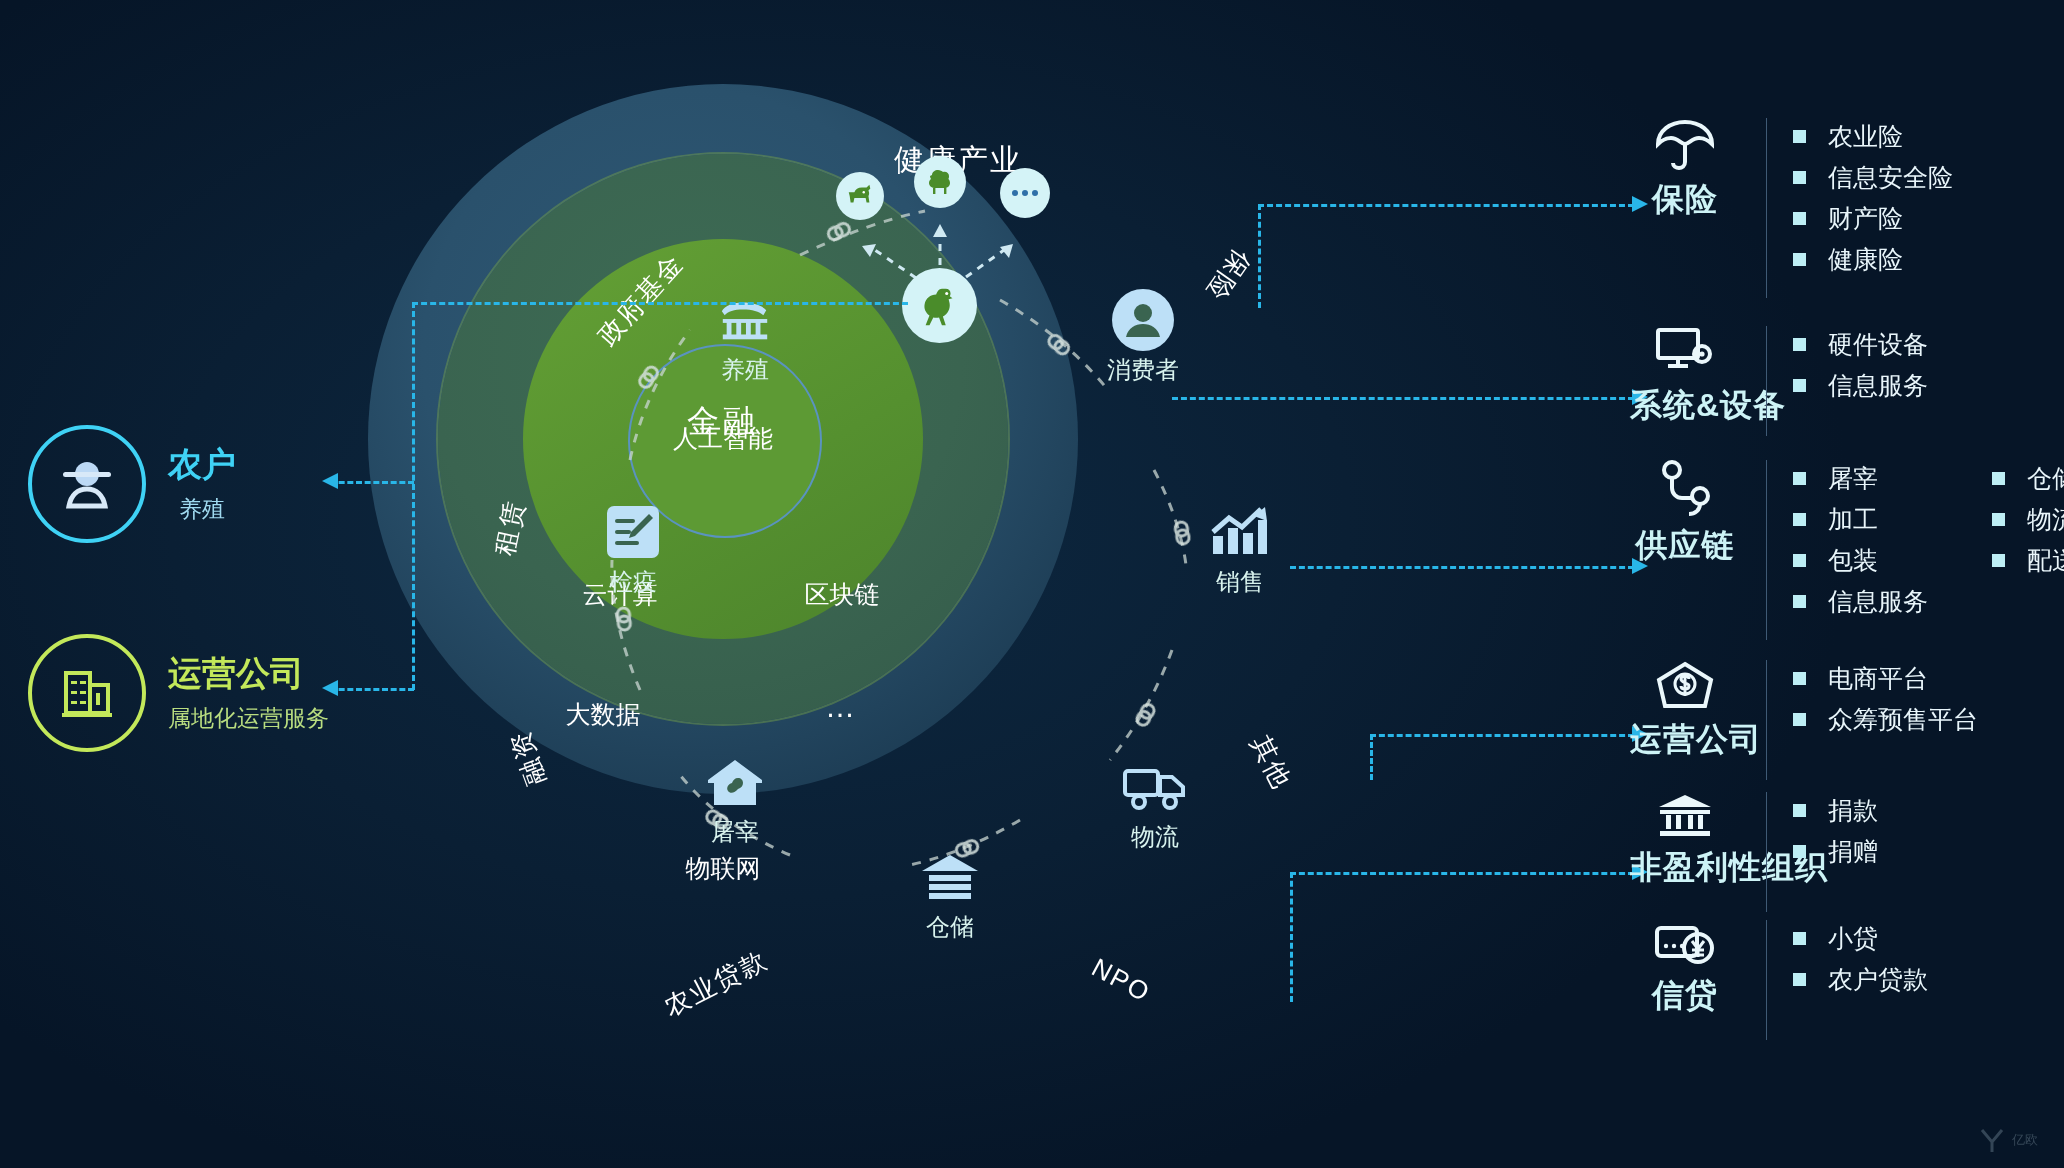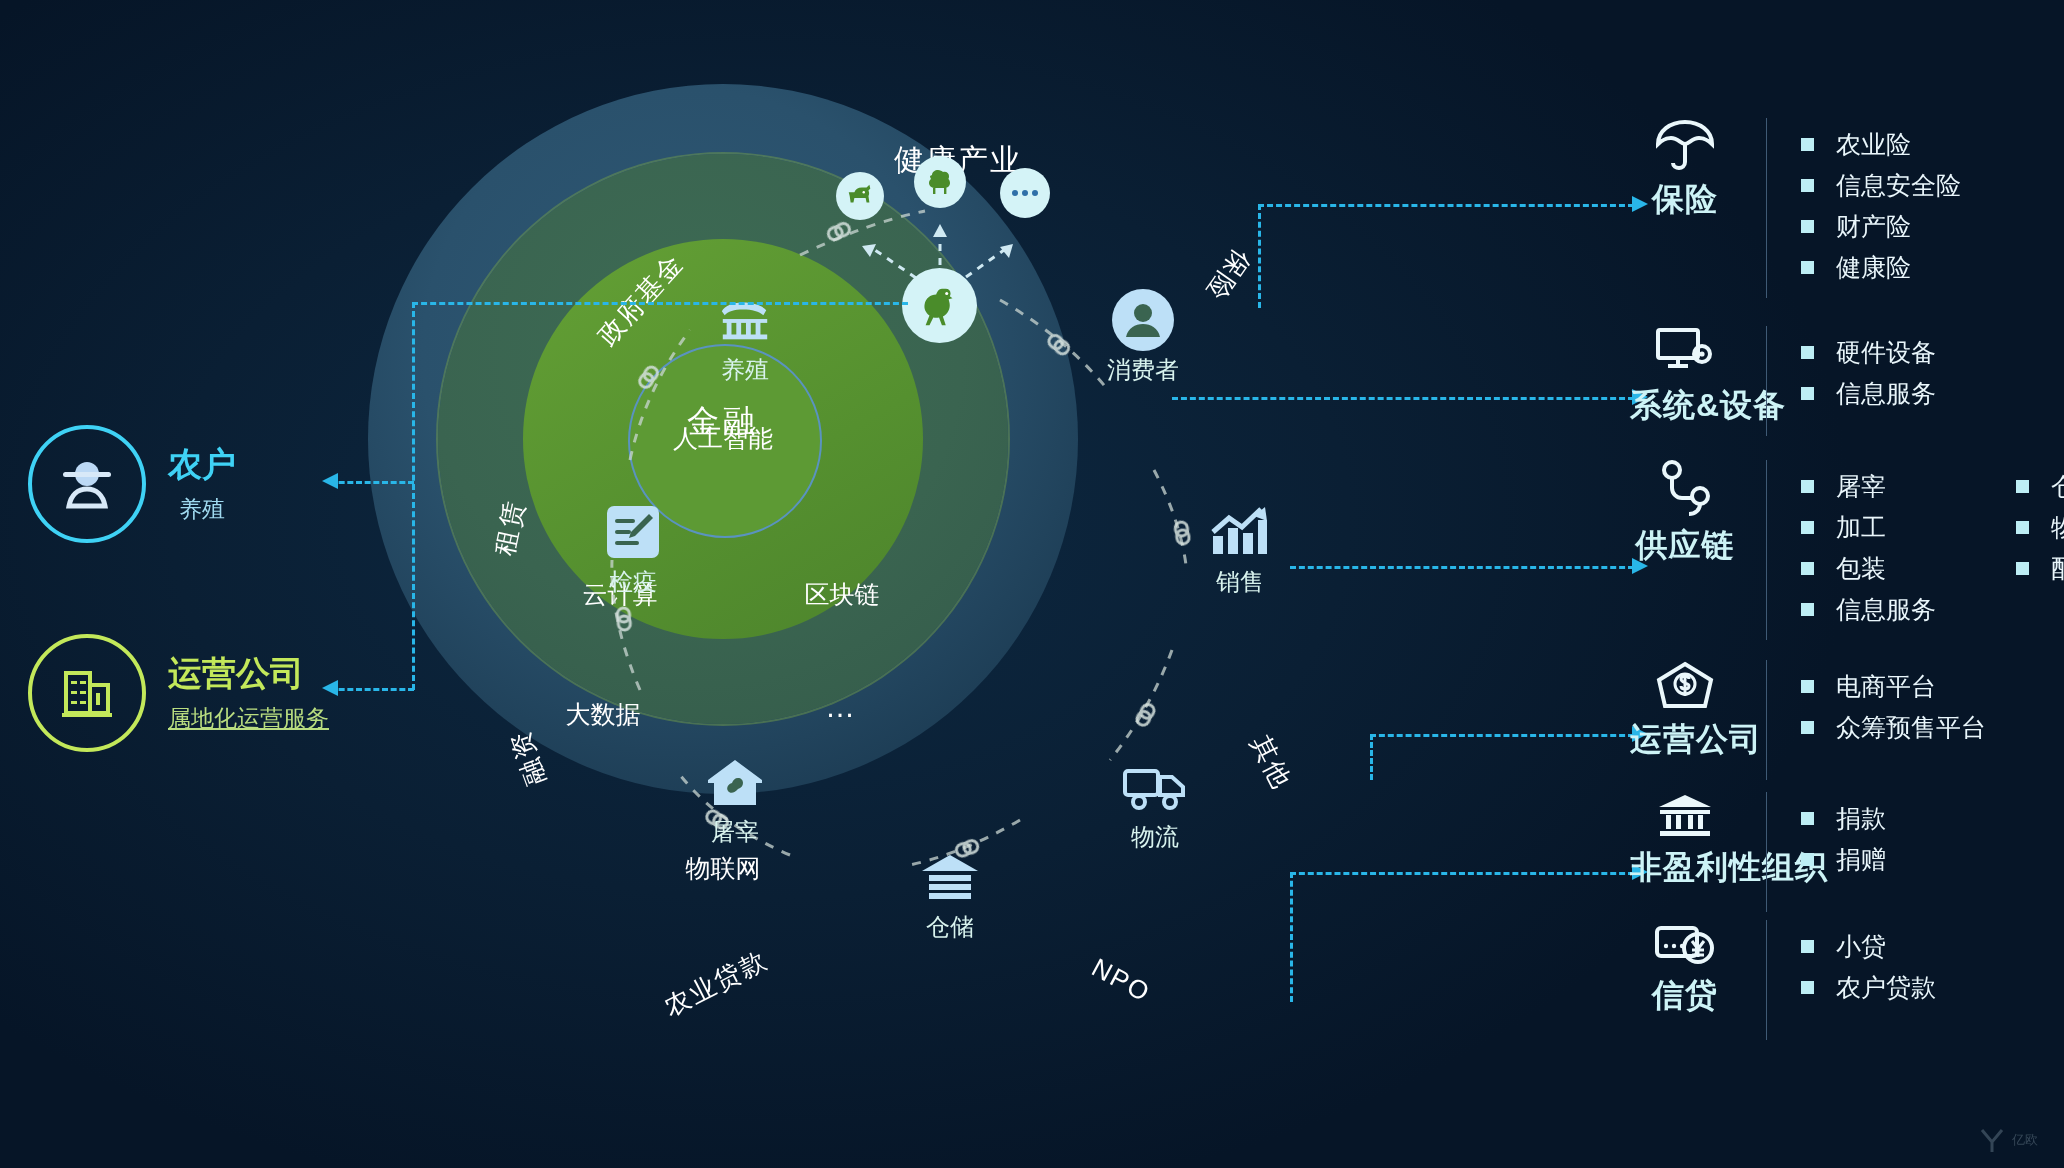--- a/index.html
+++ b/index.html
@@ -51,21 +51,21 @@
   .lt1{font-size:34px;font-weight:bold;line-height:1.25;}
   .lt2{font-size:23px;margin-top:8px;}
 
   
   .rrow{position:absolute;display:flex;align-items:flex-start;}
   .ricon{width:110px;text-align:center;flex:0 0 110px;}
   .rtitle{color:#cdf3f6;font-size:32px;font-weight:bold;text-align:center;
     letter-spacing:1px;margin-top:2px;white-space:nowrap;}
   .rsep{width:1px;background:#3f5a75;margin:0 26px;align-self:stretch;}
   .rlists{display:flex;gap:64px;padding-top:6px;}
-  .rlist{list-style:none;margin:8px;padding:0;}
+  .rlist{list-style:none;margin:0;padding:0;}
   .rlist li{display:flex;align-items:center;gap:22px;color:#e9f6fb;
     font-size:25px;line-height:1.0;margin-bottom:16px;white-space:nowrap;}
   .bul{width:13px;height:13px;background:#bdeef5;flex:0 0 13px;}
 
   .wm{position:absolute;right:26px;bottom:14px;opacity:.35;
     color:#8aa0ae;font-size:13px;display:flex;align-items:center;gap:6px;}
 </style>
 </head>
 <body>
 
@@ -325,21 +325,21 @@
             <rect x="15" y="28" width="6" height="3"></rect>
             <rect x="24" y="28" width="6" height="3"></rect>
             <rect x="15" y="38" width="6" height="3"></rect>
             <rect x="24" y="38" width="6" height="3"></rect>
             <rect x="40" y="30" width="4" height="12"></rect>
           </g>
         </svg>
     </div>
     <div>
       <div class="lt1" style="color:#c3e85a;">运营公司</div>
-      <div class="lt2" style="color:#b9dd80;text-decoration:underline;">属地化运营服务</div>
+      <div class="lt2" style="color:#b9dd80;">属地化运营服务</div>
     </div>
   </div>
 
   <div class="rrow" style="left:1630px;top:118px;height:180px;">
     <div class="ricon">
       <span>
         <svg width="62" height="54" viewBox="0 0 62 54">
             <path d="M4 26C4 13 16 4 31 4s27 9 27 22c0 0-6-6-13-6s-10 6-14 6-7-6-14-6-13 6-13 6z" fill="none" stroke="#eaf7fb" stroke-width="4"></path>
             <path d="M31 26v18c0 4-3 6-6 6s-6-2-6-5" fill="none" stroke="#eaf7fb" stroke-width="4"></path>
           </svg>

